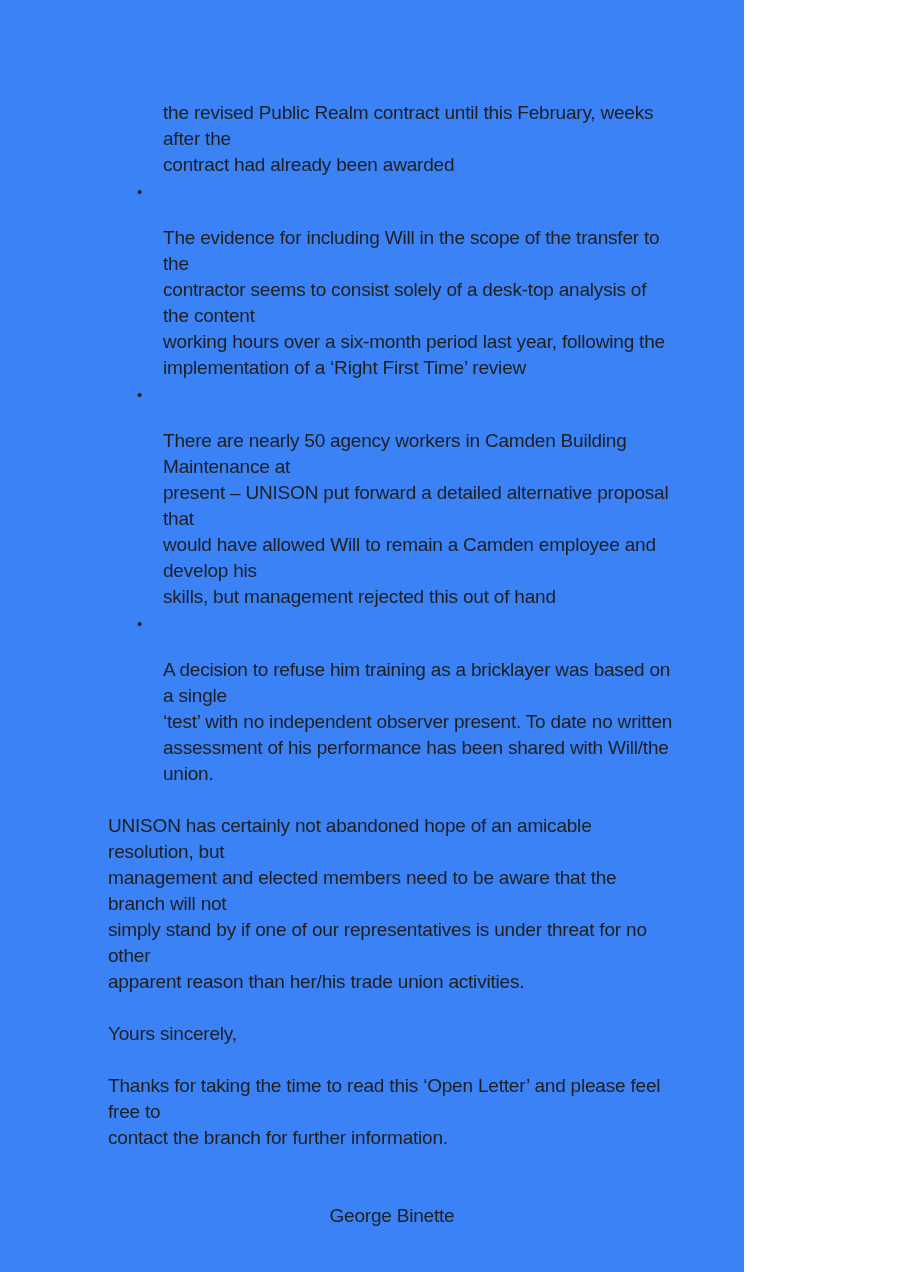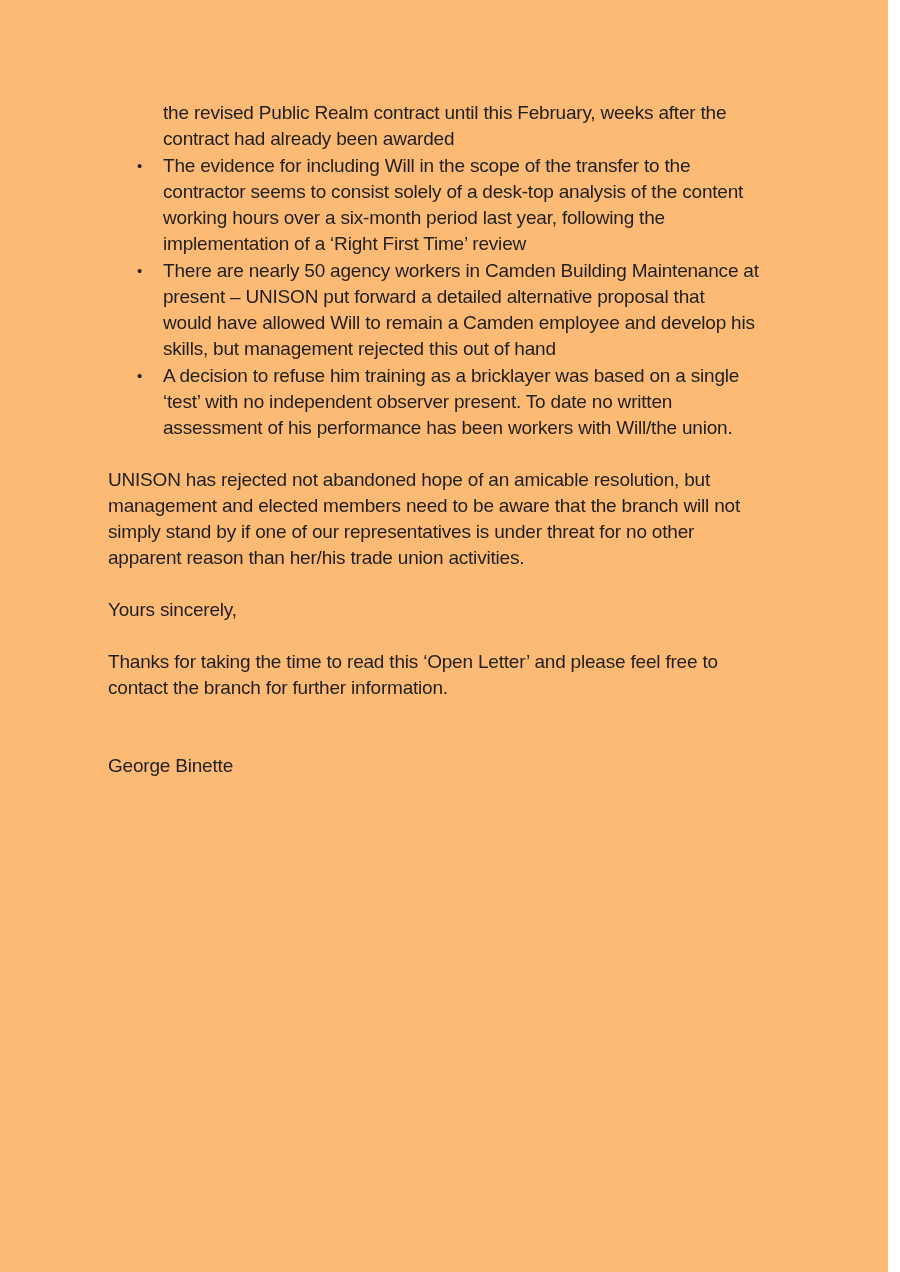--- a/index.html
+++ b/index.html
@@ -2,23 +2,23 @@
 <html><head>
 <meta charset="utf-8">
 <style>
   html, body {
     margin: 0;
     padding: 0;
     background: #ffffff;
   }
   .page {
     position: relative;
-    width: 888px;
+    width: 744px;
     height: 1272px;
-    background: #fdba74;
+    background: #3b82f6;
     box-sizing: border-box;
     padding: 100px 68px 0 108px;
     font-family: "Liberation Sans", sans-serif;
     font-size: 19px;
     line-height: 26px;
     letter-spacing: -0.2px;
     color: #1f1f1f;
     overflow: hidden;
   }
   .pre {
@@ -38,29 +38,31 @@
     margin-left: 29px;
     margin-top: 1px;
   }
   .bullet-marker {
     flex: 0 0 26px;
     width: 26px;
     font-size: 15px;
   }
   .bullet-text {
     flex: 1;
+    margin-top: 46px;
   }
   p.paragraph {
     margin: 26px 0 0 0;
   }
   .signature {
     margin-top: 52px;
   }
   .signature div {
     margin: 0;
+    text-align: center;
   }
 </style>
 </head>
 <body>
 
 <div class="page">
 
   <div class="continuation pre">the revised Public Realm contract until this February, weeks after the
 contract had already been awarded</div>
 
@@ -76,25 +78,25 @@
       <span class="bullet-marker">•</span>
       <span class="bullet-text pre">There are nearly 50 agency workers in Camden Building Maintenance at
 present – UNISON put forward a detailed alternative proposal that
 would have allowed Will to remain a Camden employee and develop his
 skills, but management rejected this out of hand</span>
     </li>
     <li>
       <span class="bullet-marker">•</span>
       <span class="bullet-text pre">A decision to refuse him training as a bricklayer was based on a single
 ‘test’ with no independent observer present. To date no written
-assessment of his performance has been workers with Will/the union.</span>
+assessment of his performance has been shared with Will/the union.</span>
     </li>
   </ul>
 
-  <p class="paragraph pre">UNISON has rejected not abandoned hope of an amicable resolution, but
+  <p class="paragraph pre">UNISON has certainly not abandoned hope of an amicable resolution, but
 management and elected members need to be aware that the branch will not
 simply stand by if one of our representatives is under threat for no other
 apparent reason than her/his trade union activities.</p>
 
   <p class="paragraph pre">Yours sincerely,</p>
 
   <p class="paragraph pre">Thanks for taking the time to read this ‘Open Letter’ and please feel free to
 contact the branch for further information.</p>
 
   <div class="signature">

